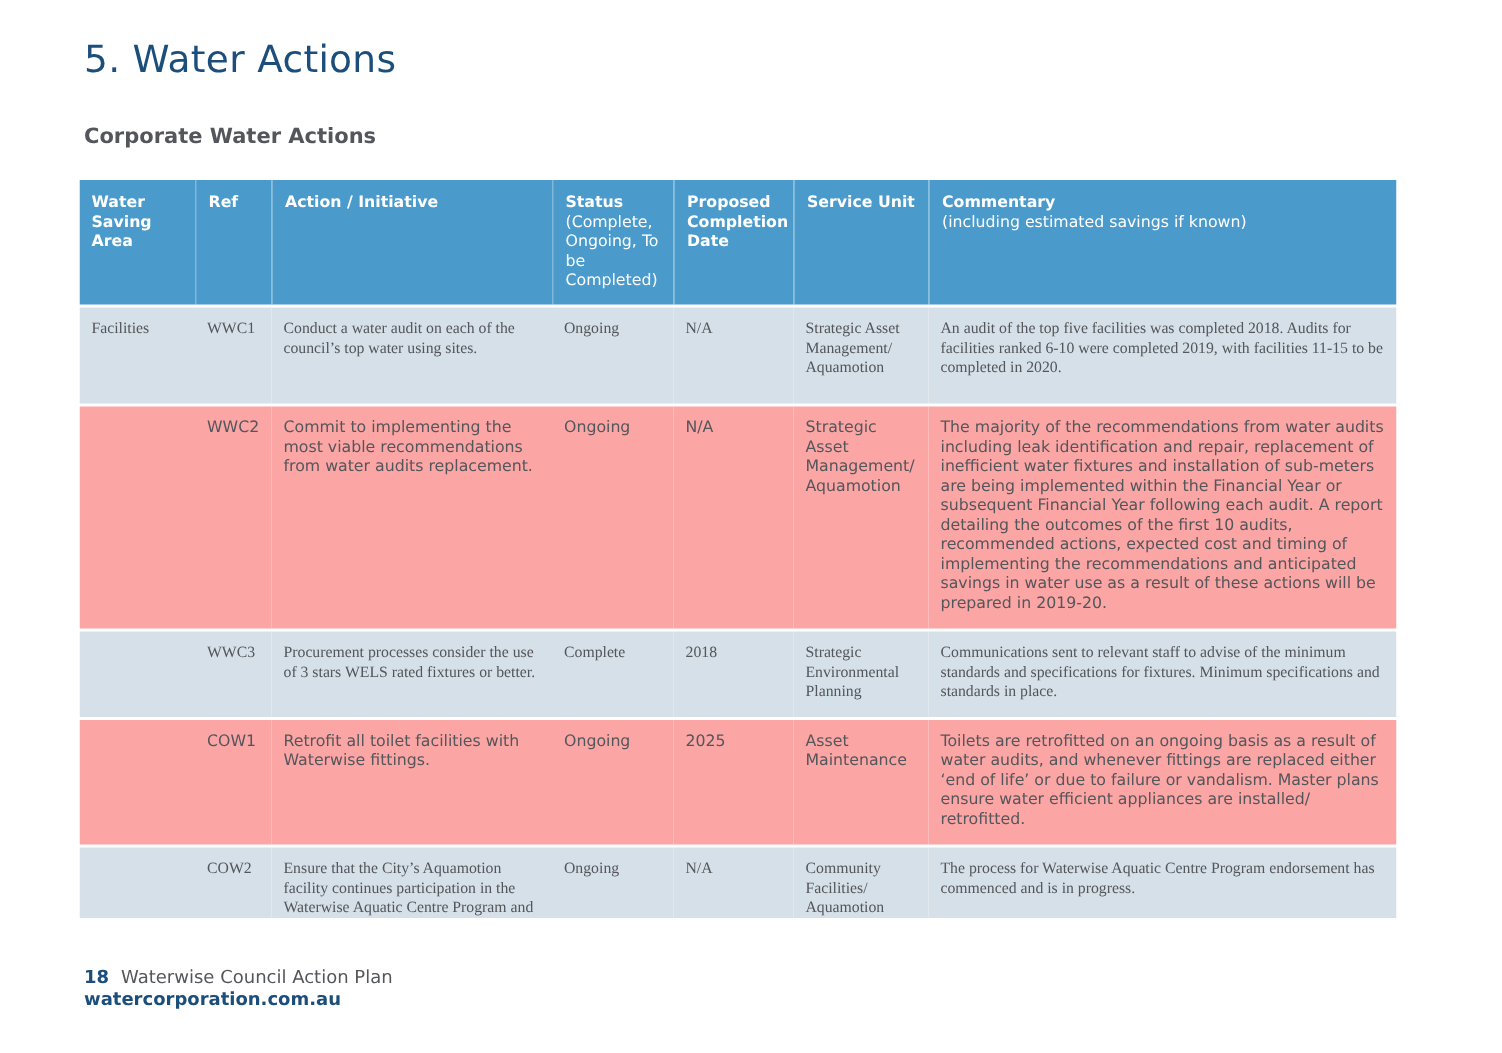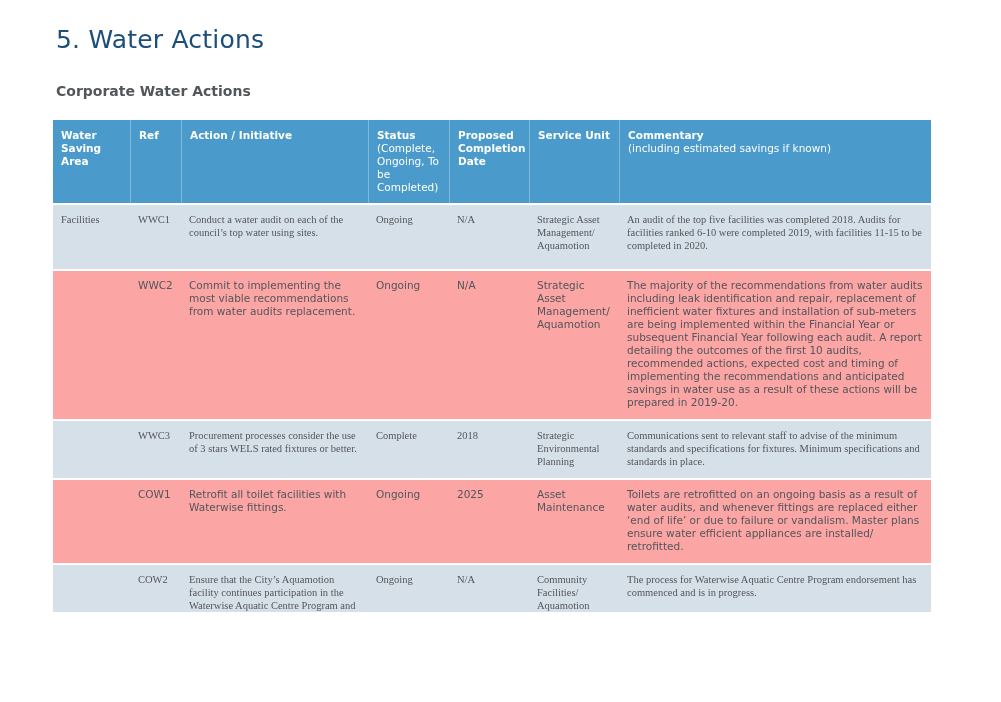--- a/index.html
+++ b/index.html
@@ -190,15 +190,19 @@
           <td>Community Facilities/ Aquamotion</td>
           <td>The process for Waterwise Aquatic Centre Program endorsement has commenced and is in progress.
 
 Water audit was complete in June 2018 with number of</td>
         </tr>
       </tbody>
     </table>
   </div>
 
   <div class="footer">
+    <div>
+      <span class="pagenum">18</span><span class="doc-title">Waterwise Council Action Plan</span>
+    </div>
+    <div class="site">watercorporation.com.au</div>
   </div>
 
 </div>
 
 </body></html>

